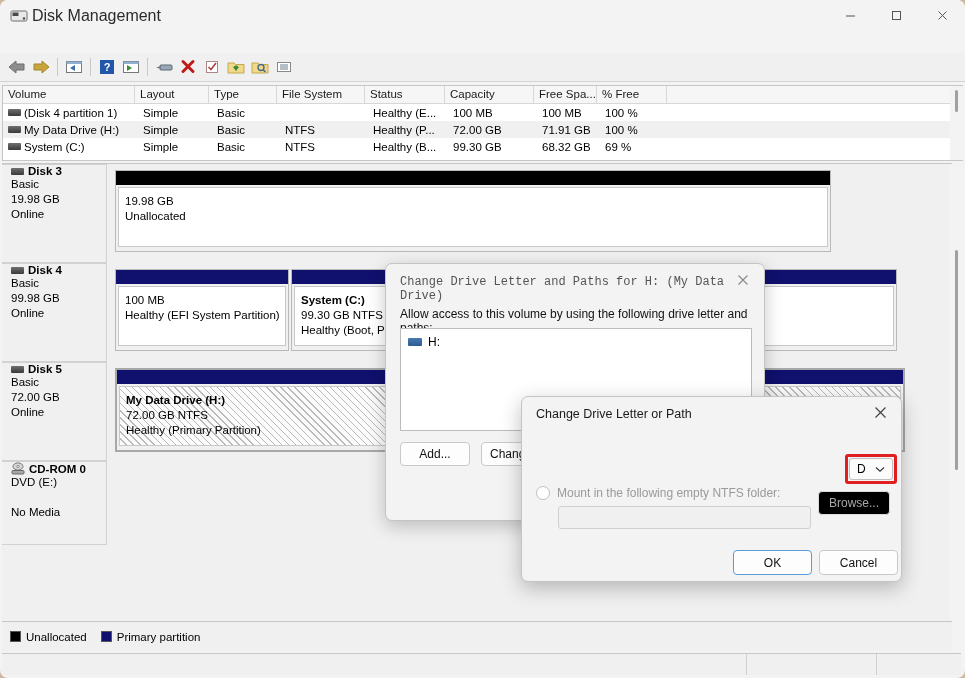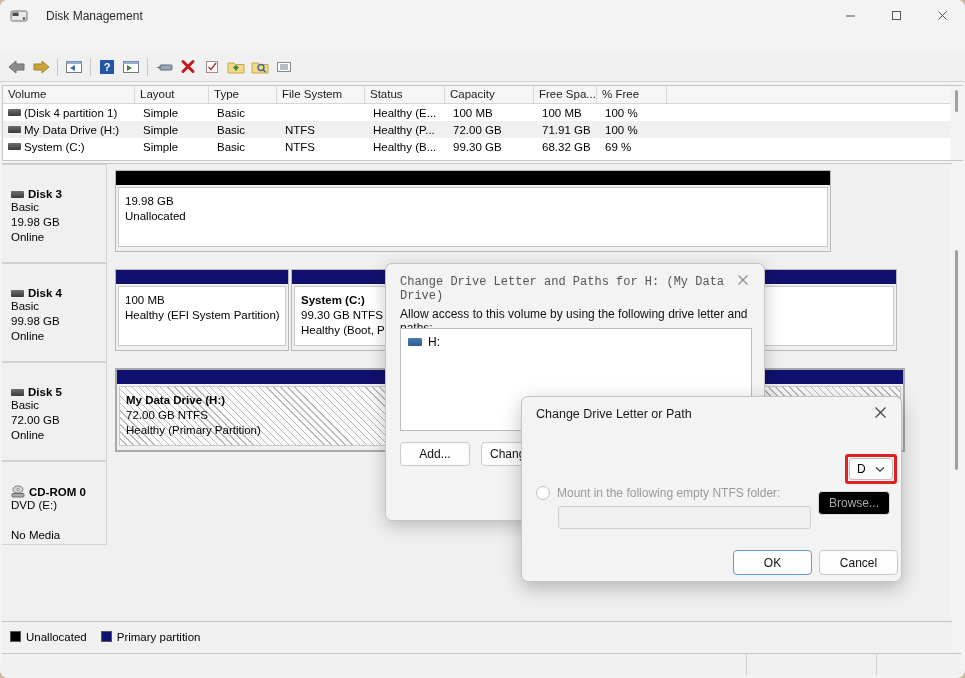--- a/index.html
+++ b/index.html
@@ -21,21 +21,21 @@
   #titlebar {
     position: absolute; left: 0; top: 0; width: 965px; height: 31px;
     background: #f3f3f3;
     display: flex; align-items: center;
   }
   #titlebar .tb-icon {
     margin-left: 10px; width: 18px; height: 16px;
     position: relative;
   }
   #titlebar .tb-title {
-    margin-left: 18px; font-size: 12px; color: #2b2b2b;
+    margin-left: 4px; font-size: 16px; color: #2b2b2b;
   }
   .win-btns { position: absolute; right: 0; top: 0; display: flex; height: 31px; }
   .win-btn {
     width: 46px; height: 31px; display: flex; align-items: center; justify-content: center;
     font-size: 12px; color: #4a4a4a;
   }
 
   
   #menubar {
     position: absolute; left: 0; top: 31px; width: 965px; height: 22px;
@@ -80,21 +80,21 @@
   
   #diskmap {
     position: absolute; left: 2px; top: 163px; width: 950px; height: 458px;
     background: #f0f0f0; border-top: 1px solid #c6c6c6;
     overflow: hidden;
   }
   .diskrow { position: absolute; left: 0; width: 950px; display: flex; }
   .diskinfo {
     width: 105px; flex: none; background: #f0f0f0;
     border: 1px solid #d2d2d2; border-left: none;
-    padding: 23px 0 0 9px;
+    padding: 0 0 0 9px;
   }
   .diskinfo .dn { font-size: 11.5px; font-weight: bold; color: #000; display: flex; align-items: center; }
   .diskinfo .dn .di {
     width: 13px; height: 7px; margin-right: 4px;
     background: linear-gradient(#6f6f6f, #3a3a3a); border-radius: 1px;
   }
   .diskinfo .dl { font-size: 11.5px; color: #000; line-height: 15px; }
   .diskarea { flex: 1; position: relative; background: #f0f0f0; }
 
   .part {

